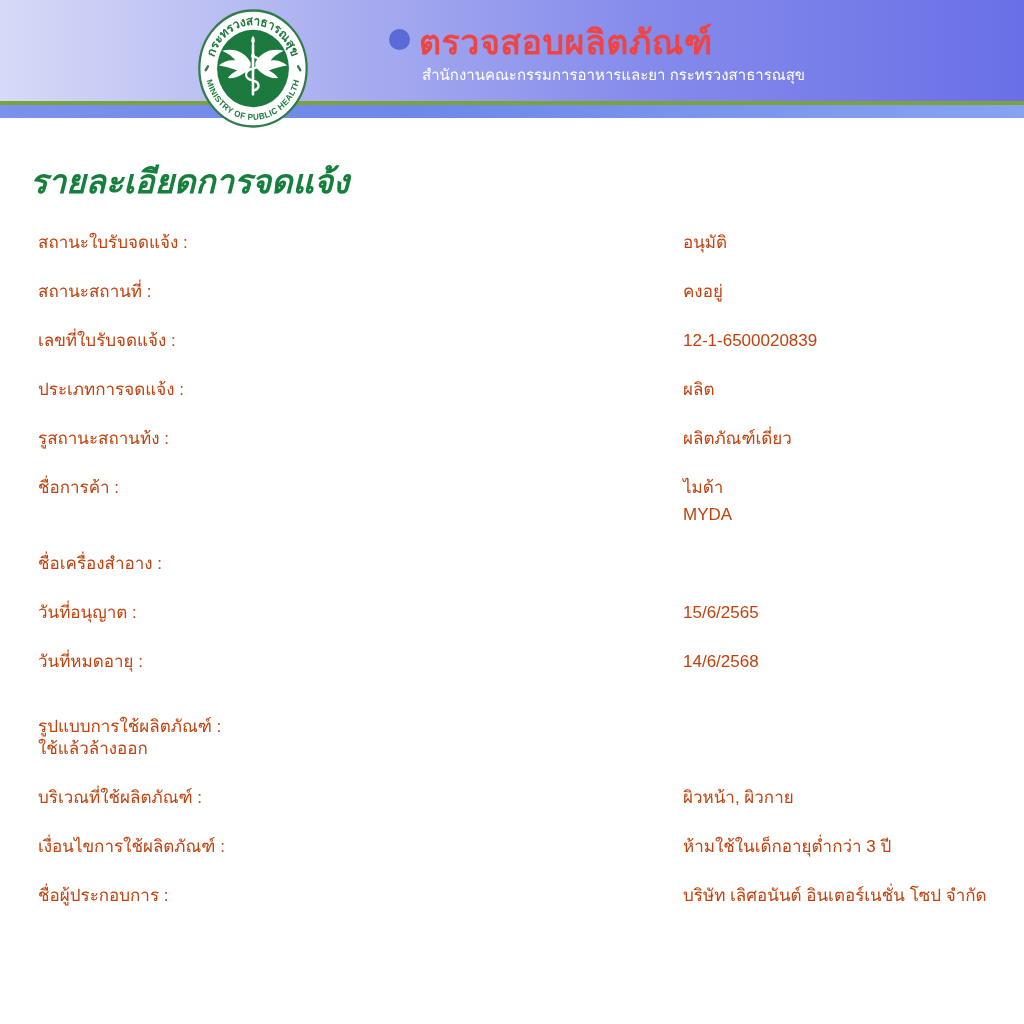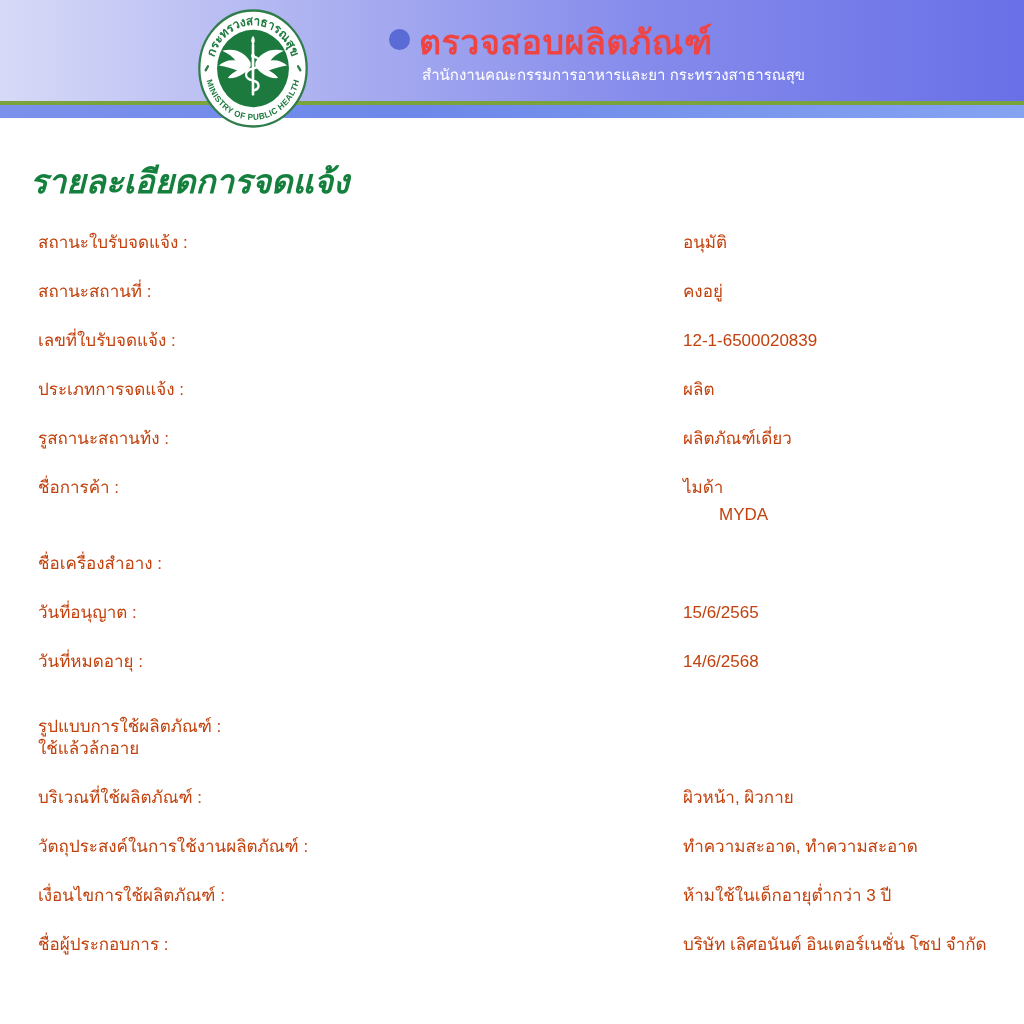--- a/index.html
+++ b/index.html
@@ -60,21 +60,21 @@
   .rows { margin-top: 31px; padding-left: 8px; }
   .row {
     display: flex; align-items: flex-start;
     margin-bottom: 27px;
     font-size: 17px; line-height: 22px; color: #c2410c;
   }
   .row.section-break { padding-top: 16px; flex-direction: column; }
   .row .label { width: 645px; flex: none; }
   .row .value { flex: 1; }
   .value-line { display: block; margin-bottom: 5px; }
-  .value-line:last-child { margin-bottom: 0; margin-left: 36px; }
+  .value-line:last-child { margin-bottom: 0; }
 </style>
 </head>
 <body>
 
 <div class="header">
   <div class="header-gradient"></div>
   <div class="header-green-line"></div>
   <div class="header-blue-band"></div>
 
   <div class="logo-wrap">
@@ -157,32 +157,28 @@
       <div class="value">15/6/2565</div>
     </div>
 
     <div class="row">
       <div class="label">วันที่หมดอายุ :</div>
       <div class="value">14/6/2568</div>
     </div>
 
     <div class="row section-break">
       <div class="label">รูปแบบการใช้ผลิตภัณฑ์ :</div>
-      <div class="value">ใช้แล้วล้กอาย</div>
+      <div class="value">ใช้แล้วล้างออก</div>
     </div>
 
     <div class="row">
       <div class="label">บริเวณที่ใช้ผลิตภัณฑ์ :</div>
       <div class="value">ผิวหน้า, ผิวกาย</div>
     </div>
 
-    <div class="row">
-      <div class="label">วัตถุประสงค์ในการใช้งานผลิตภัณฑ์ :</div>
-      <div class="value">ทำความสะอาด, ทำความสะอาด</div>
-    </div>
 
     <div class="row">
       <div class="label">เงื่อนไขการใช้ผลิตภัณฑ์ :</div>
       <div class="value">ห้ามใช้ในเด็กอายุต่ำกว่า 3 ปี</div>
     </div>
 
     <div class="row">
       <div class="label">ชื่อผู้ประกอบการ :</div>
       <div class="value">บริษัท เลิศอนันต์ อินเตอร์เนชั่น โซป จำกัด</div>
     </div>

